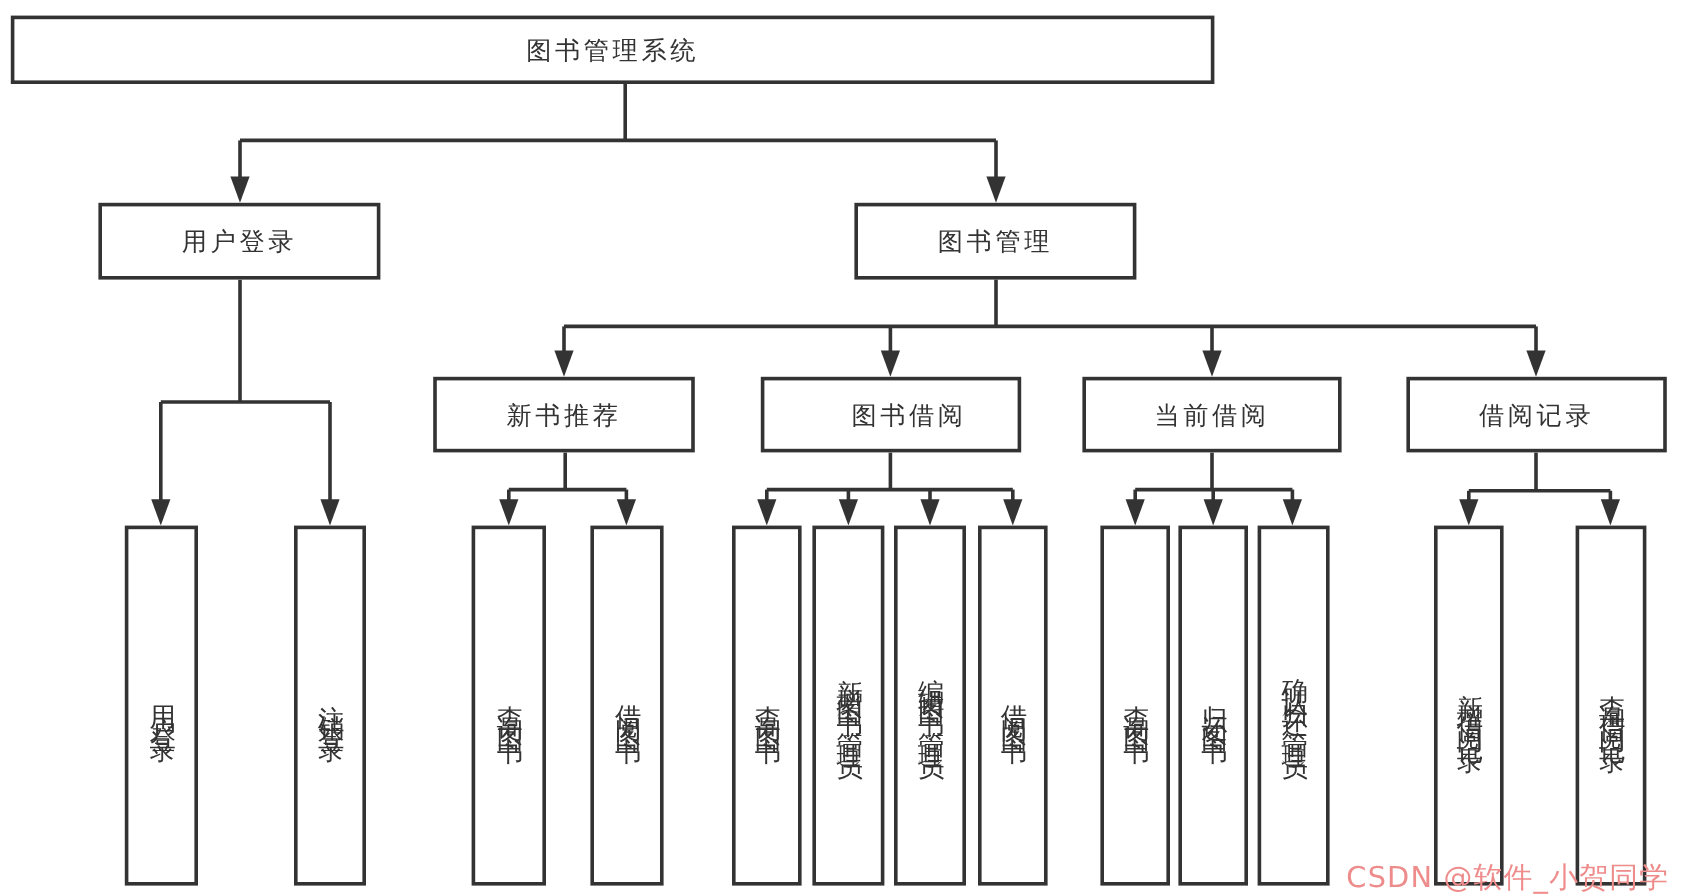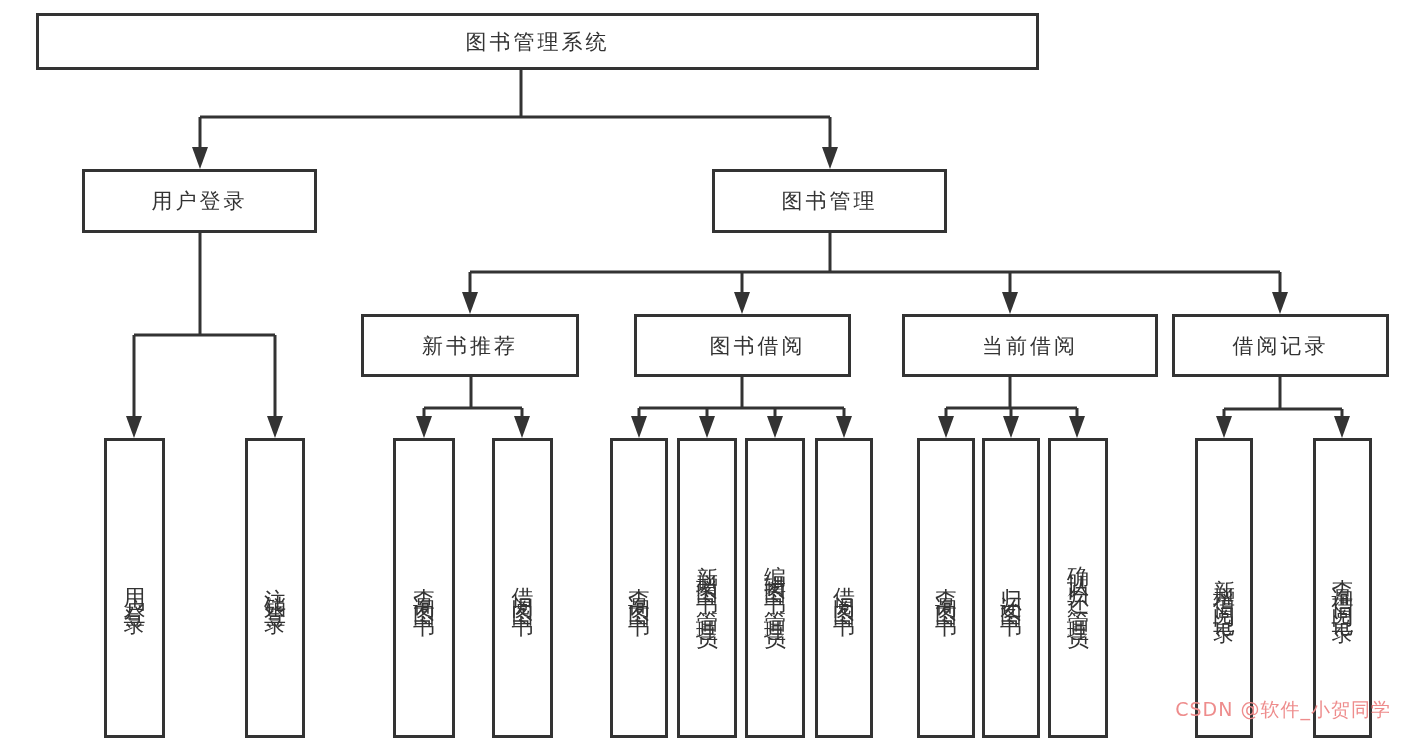--- a/index.html
+++ b/index.html
@@ -40,22 +40,22 @@
   .node-v {
     font-size: 22px;
     letter-spacing: 9px;
     writing-mode: vertical-rl;
     text-orientation: mixed;
     line-height: 1;
   }
   .watermark {
     position: absolute;
     right: 14px;
-    bottom: 24px;
-    font-size: 19px;
+    bottom: 0;
+    font-size: 24px;
     letter-spacing: 1px;
     color: #ee8c8c;
     z-index: 3;
     white-space: nowrap;
   }
 </style>
 </head>
 <body>
 
 <div id="stage">
@@ -119,28 +119,28 @@
       <polygon points="767,416 783,416 775,438"></polygon>
       <polygon points="836,416 852,416 844,438"></polygon>
       <polygon points="938,416 954,416 946,438"></polygon>
       <polygon points="1003,416 1019,416 1011,438"></polygon>
       <polygon points="1069,416 1085,416 1077,438"></polygon>
       <polygon points="1216,416 1232,416 1224,438"></polygon>
       <polygon points="1334,416 1350,416 1342,438"></polygon>
     </g>
   </svg>
 
-  <div class="node node-h" style="left:36px; top:13px; width:1003px; height:57px;">图书管理系统</div>
+  <div class="node node-h" style="left:9px; top:13px; width:1003px; height:57px;">图书管理系统</div>
 
   <div class="node node-h" style="left:82px; top:169px; width:235px; height:64px;">用户登录</div>
   <div class="node node-h" style="left:712px; top:169px; width:235px; height:64px;">图书管理</div>
 
   <div class="node node-h" style="left:361px; top:314px; width:218px; height:63px;">新书推荐</div>
   <div class="node node-h" style="left:634px; top:314px; width:217px; height:63px;padding-left:30px;">图书借阅</div>
-  <div class="node node-h" style="left:902px; top:314px; width:256px; height:63px;">当前借阅</div>
+  <div class="node node-h" style="left:902px; top:314px; width:216px; height:63px;">当前借阅</div>
   <div class="node node-h" style="left:1172px; top:314px; width:217px; height:63px;">借阅记录</div>
 
   <div class="node node-v" style="left:104px; top:438px; width:61px; height:300px;">用户登录</div>
   <div class="node node-v" style="left:245px; top:438px; width:60px; height:300px;">注销登录</div>
 
   <div class="node node-v" style="left:393px; top:438px; width:62px; height:300px;">查询图书</div>
   <div class="node node-v" style="left:492px; top:438px; width:61px; height:300px;">借阅图书</div>
 
   <div class="node node-v" style="left:610px; top:438px; width:58px; height:300px;">查询图书</div>
   <div class="node node-v" style="left:677px; top:438px; width:60px; height:300px;">新增图书（管理员）</div>

